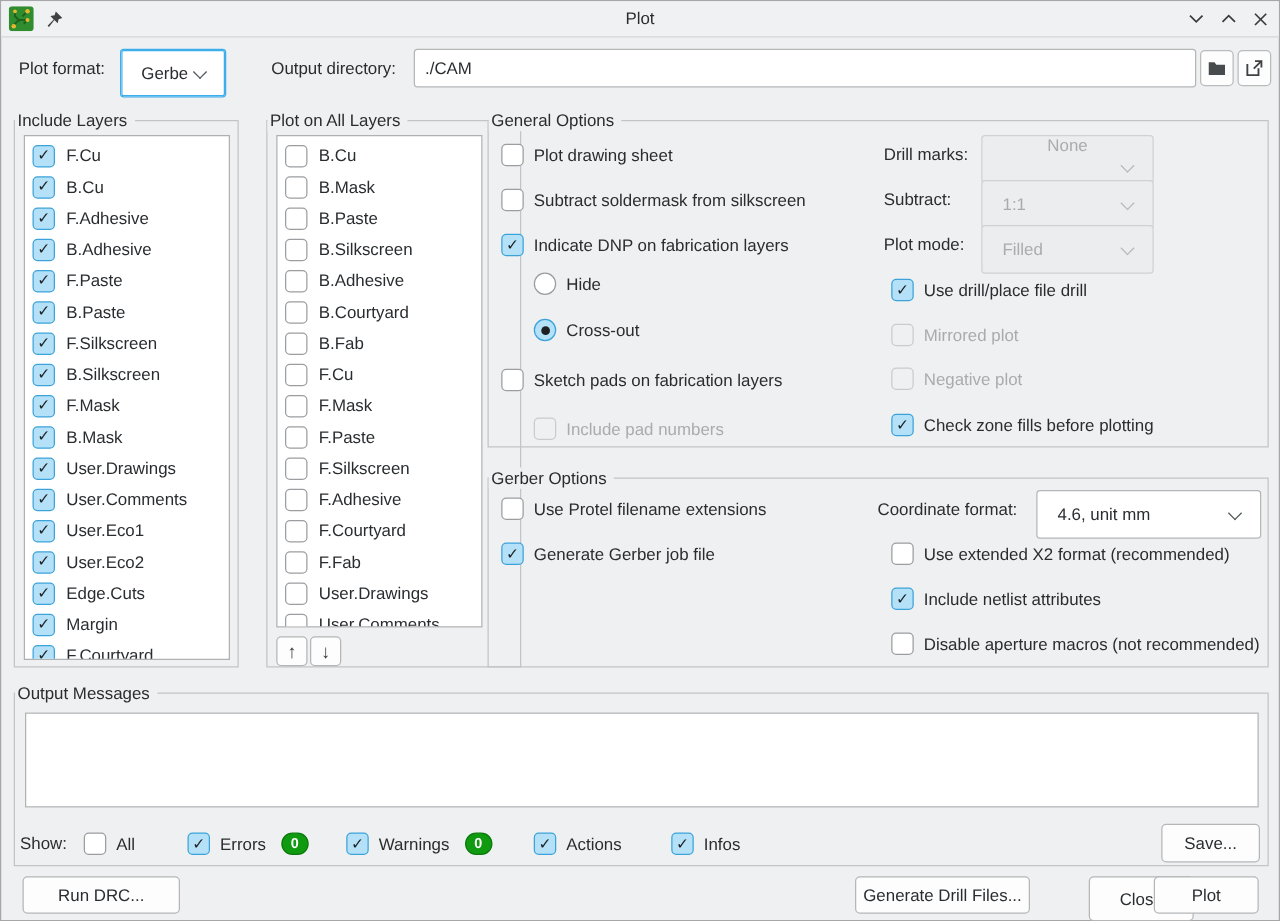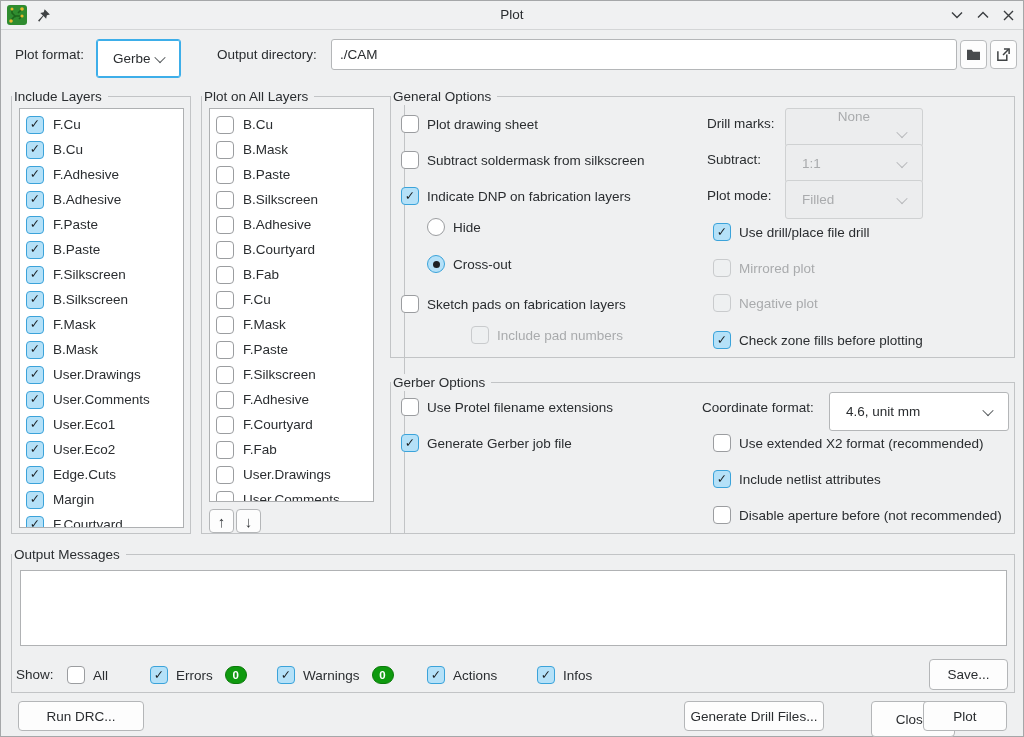--- a/index.html
+++ b/index.html
@@ -195,21 +195,21 @@
           <span class="cb checked">✓</span>
           <span class="">Margin</span>
         </div>
         <div class="list-row">
           <span class="cb checked">✓</span>
           <span class="">F.Courtyard</span>
         </div>
       </div>
   </div>
 
-  <div class="group" style="left:200px;top:95px;width:204px;height:438px;">
+  <div class="group" style="left:212px;top:95px;width:204px;height:438px;">
     <span class="group-title">Plot on All Layers</span>
     <div class="listbox" style="left:7px;top:11px;width:165px;height:394px;">
         <div class="list-row">
           <span class="cb"></span>
           <span class="">B.Cu</span>
         </div>
         <div class="list-row">
           <span class="cb"></span>
           <span class="">B.Mask</span>
         </div>
@@ -300,21 +300,21 @@
     <div class="opt-row" style="left:36px;top:155px;">
         <span class="radio selected">
           <span class="dot"></span>
         </span>
         <span class="">Cross-out</span>
       </div>
     <div class="opt-row" style="left:10px;top:195px;">
         <span class="cb"></span>
         <span class="">Sketch pads on fabrication layers</span>
       </div>
-    <div class="opt-row" style="left:36px;top:226px;margin-left:44px;">
+    <div class="opt-row" style="left:36px;top:234px;">
         <span class="cb disabled"></span>
         <span class="disabled-text">Include pad numbers</span>
       </div>
 
     <span class="field-label" style="left:316px;top:11px;">Drill marks:</span>
     <div class="combo disabled" style="left:394px;top:11px;width:138px;flex-direction:column;">
       <span class="combo-value">None</span>
       <span class="chev"></span>
     </div>
     <span class="field-label" style="left:316px;top:47px;">Subtract:</span>
@@ -367,21 +367,21 @@
     <div class="opt-row" style="left:322px;top:48px;">
         <span class="cb"></span>
         <span class="">Use extended X2 format (recommended)</span>
       </div>
     <div class="opt-row" style="left:322px;top:84px;">
         <span class="cb checked">✓</span>
         <span class="">Include netlist attributes</span>
       </div>
     <div class="opt-row" style="left:322px;top:120px;">
         <span class="cb"></span>
-        <span class="">Disable aperture before (not recommended)</span>
+        <span class="">Disable aperture macros (not recommended)</span>
       </div>
   </div>
 
   <div class="group" style="left:10px;top:553px;width:1004px;height:139px;">
     <span class="group-title">Output Messages</span>
     <div class="report-area" style="left:8px;top:15px;width:987px;height:76px;"></div>
 
     <span class="field-label" style="left:4px;top:104px;">Show:</span>
     <div class="opt-row" style="left:55px;top:108px;">
         <span class="cb"></span>

